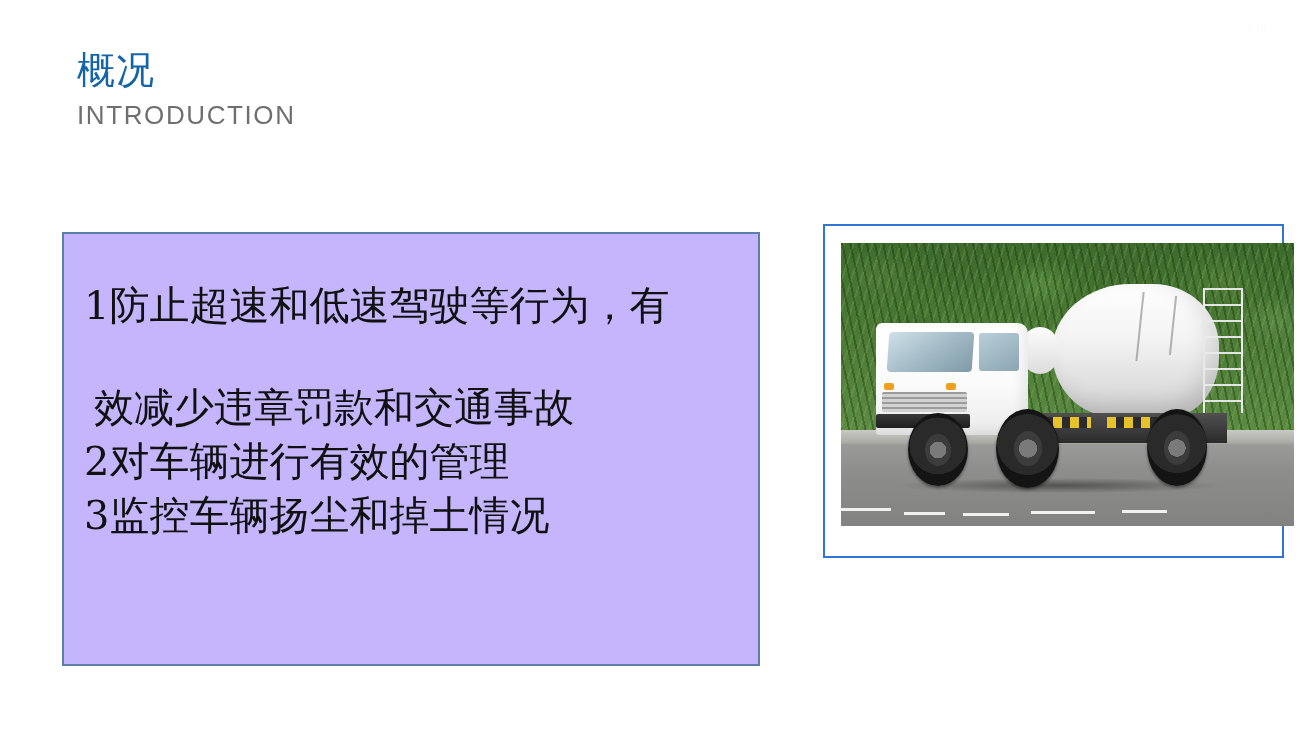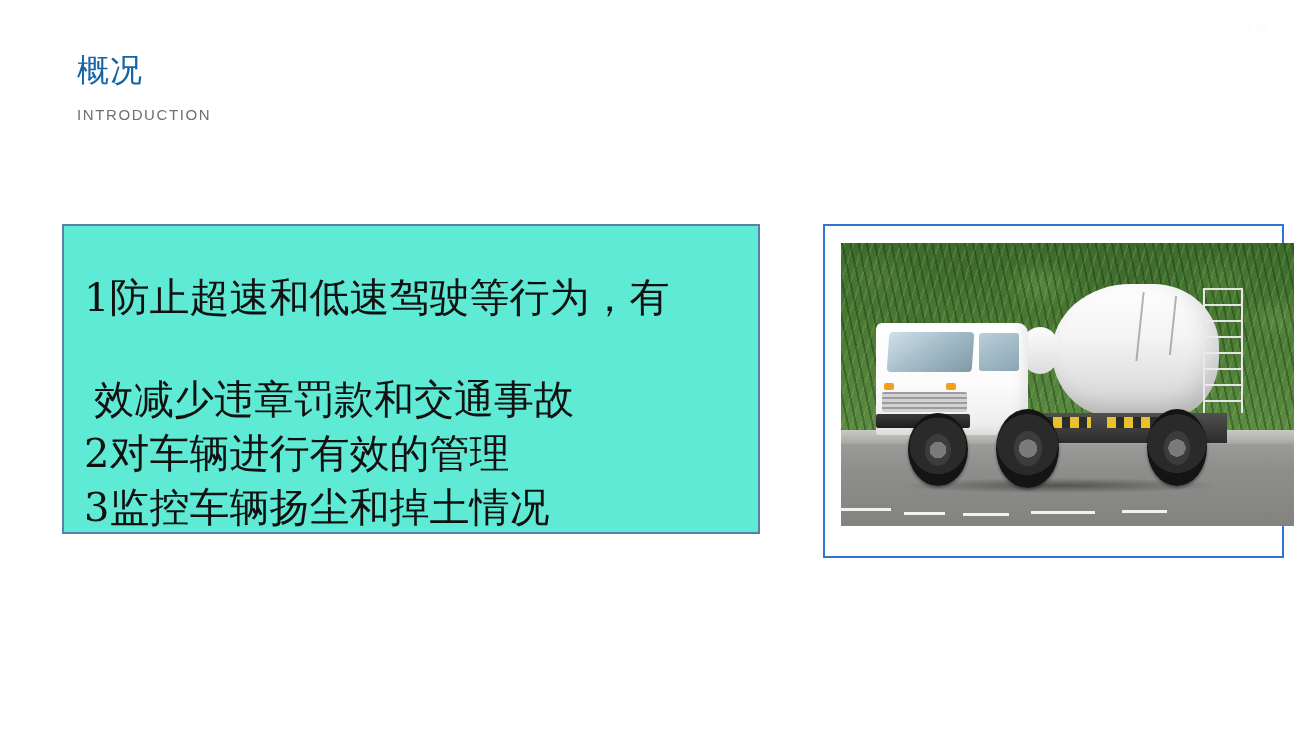--- a/index.html
+++ b/index.html
@@ -36,46 +36,46 @@
 
   
   .heading {
     position: absolute;
     left: 77px;
     top: 48px;
     width: 520px;
   }
   .heading-title {
     font-family: "DejaVu Sans", "Liberation Sans", sans-serif;
-    font-size: 32px;
+    font-size: 38px;
     line-height: 44px;
     font-weight: 400;
     color: #1465A8;
     letter-spacing: 1px;
     white-space: nowrap;
   }
   .heading-subtitle {
     margin-top: 10px;
     font-family: "Liberation Sans", sans-serif;
-    font-size: 15px;
+    font-size: 26px;
     line-height: 26px;
     font-weight: 400;
     color: #6F6F6F;
     letter-spacing: 1.6px;
     white-space: nowrap;
   }
 
   
   .text-panel {
     position: absolute;
     left: 62px;
-    top: 224px;
+    top: 232px;
     width: 698px;
-    height: 310px;
-    background: #5eead4;
+    height: 434px;
+    background: #c4b5fd;
     border: 2px solid #5B7FA6;
     box-sizing: border-box;
   }
   .panel-lines {
     position: absolute;
     left: 20px;
     right: 12px;
     top: 44px;
   }
   .panel-line {

